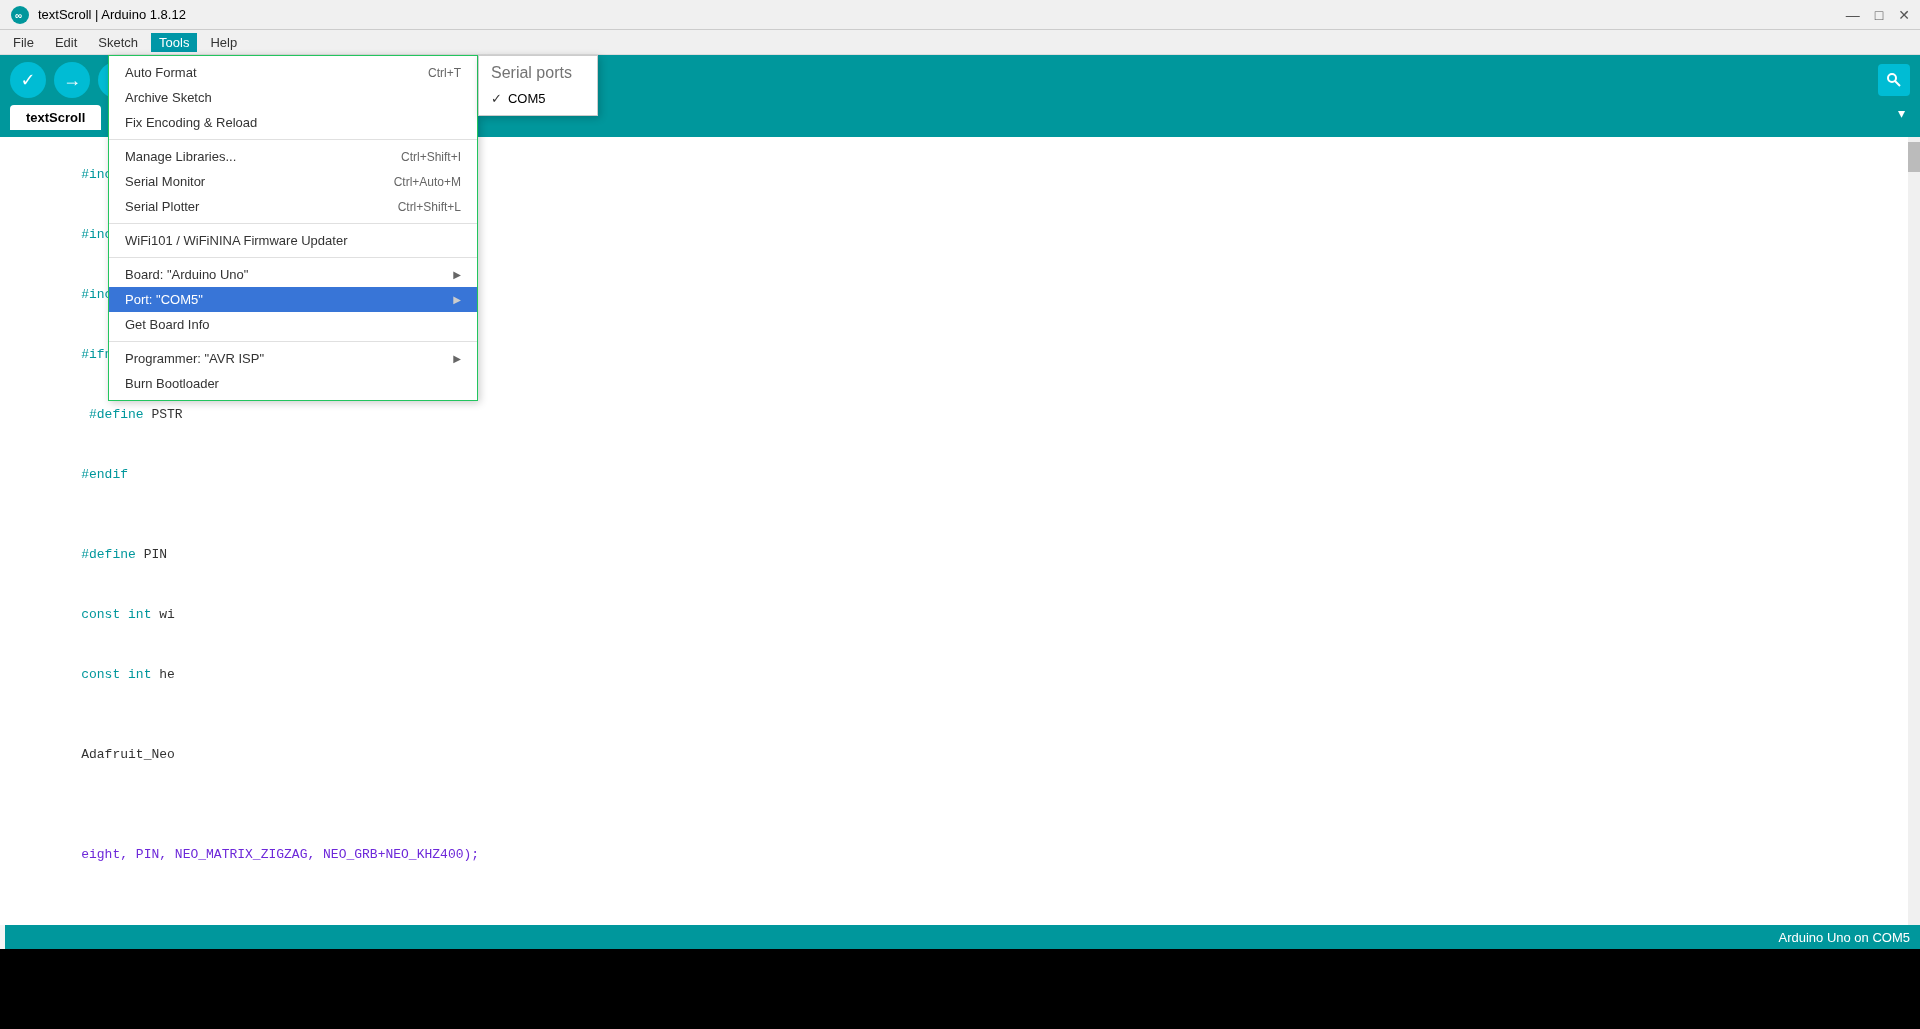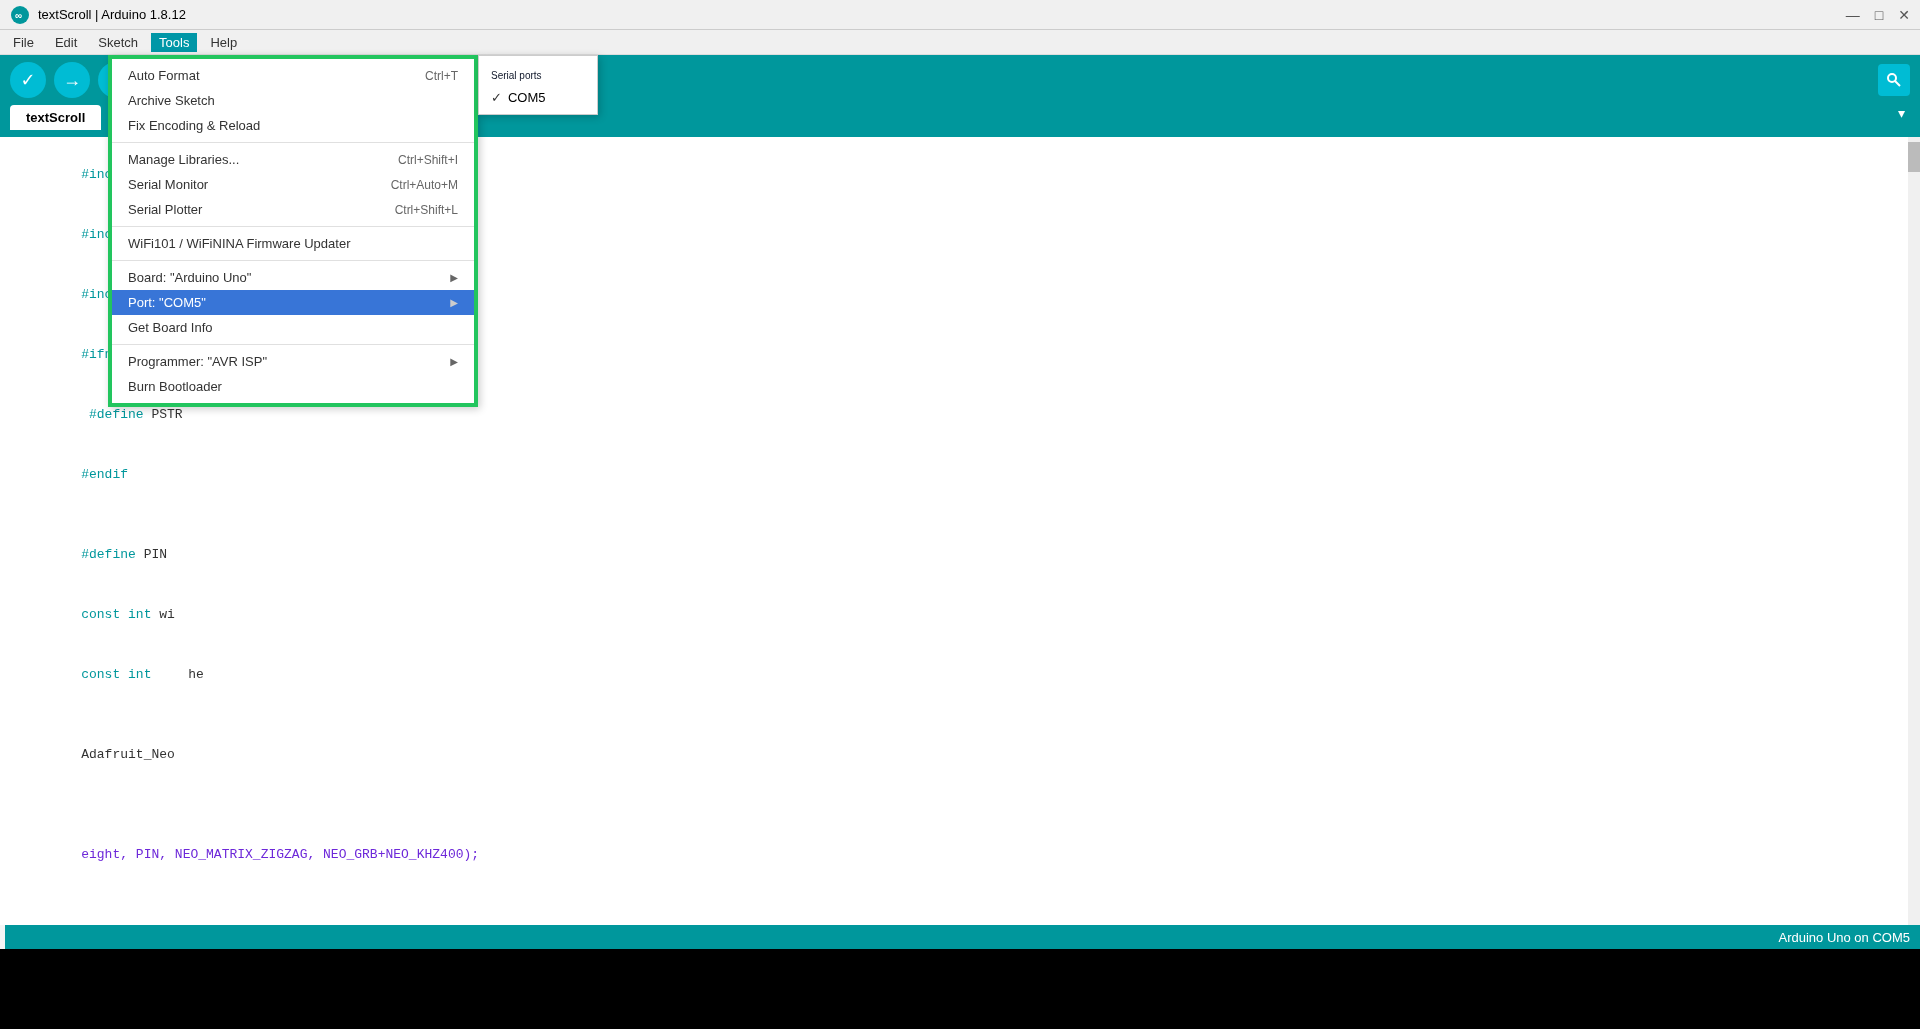--- a/index.html
+++ b/index.html
@@ -171,21 +171,21 @@
       font-size: 13px;
       z-index: 5;
     }
 
     
     #tools-menu {
       position: absolute;
       top: 55px;
       left: 108px;
       background: white;
-      border: 4px solid #22c55e;
+      border: 1px solid #22c55e;
       box-shadow: 2px 2px 8px rgba(0,0,0,0.2);
       width: 370px;
       z-index: 1000;
       padding: 4px 0;
     }
     .menu-section-item {
       padding: 5px 16px;
       display: flex;
       justify-content: space-between;
       align-items: center;
@@ -221,23 +221,22 @@
       left: 478px;
       background: white;
       border: 1px solid #ccc;
       box-shadow: 2px 2px 8px rgba(0,0,0,0.2);
       width: 120px;
       z-index: 1001;
       padding: 4px 0;
     }
     .submenu-header {
       padding: 4px 12px;
-      color: #0f172a;
-      font-size: 10px;
-      margin-top: 6px;
+      color: #737373;
+      font-size: 16px;
     }
     .submenu-item {
       padding: 5px 12px;
       cursor: pointer;
       font-size: 13px;
       display: flex;
       align-items: center;
       gap: 6px;
     }
     .checkmark {
@@ -338,21 +337,21 @@
     <span class="kw-endif">#endif</span>
   </div>
   <div class="code-line">&nbsp;</div>
   <div class="code-line">
     <span class="kw-define">#define</span> <span style="color:#333;">PIN</span>
   </div>
   <div class="code-line">
     <span class="kw-const">const</span> <span class="kw-int">int</span> <span style="color:#333;">wi</span>
   </div>
   <div class="code-line">
-    <span class="kw-const">const</span> <span class="kw-int">int</span> <span style="color:#333;margin-left:29px;">he</span>
+    <span class="kw-const">const</span> <span class="kw-int">int</span> <span style="color:#333;">he</span>
   </div>
   <div class="code-line">&nbsp;</div>
   <div class="code-line">
     <span style="color:#333;">Adafruit_Neo</span>
   </div>
   <div class="code-line">&nbsp;</div>
   <div class="code-line">
     &nbsp;&nbsp;&nbsp;&nbsp;&nbsp;&nbsp;&nbsp;&nbsp;&nbsp;&nbsp;&nbsp;&nbsp;&nbsp;&nbsp;&nbsp;&nbsp;&nbsp;&nbsp;&nbsp;&nbsp;&nbsp;&nbsp;&nbsp;&nbsp;&nbsp;&nbsp;&nbsp;&nbsp;&nbsp;&nbsp;&nbsp;&nbsp;&nbsp;&nbsp;&nbsp;&nbsp;&nbsp;&nbsp;&nbsp;&nbsp;&nbsp;&nbsp;&nbsp;&nbsp;&nbsp;&nbsp;
     <span style="color:#6d28d9;">eight, PIN, NEO_MATRIX_ZIGZAG, NEO_GRB+NEO_KHZ400);</span>
   </div>

